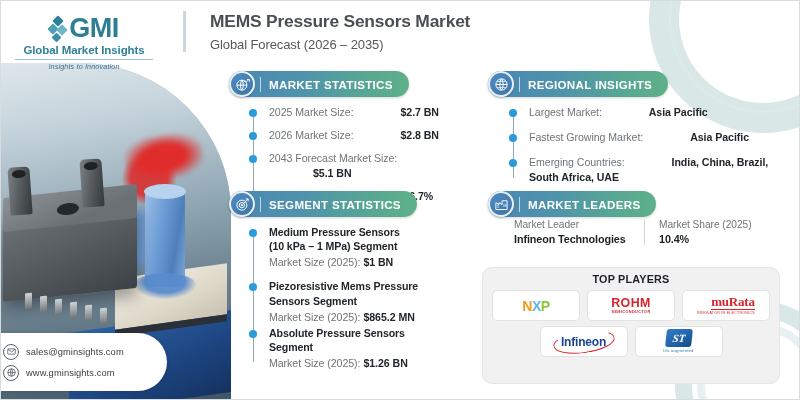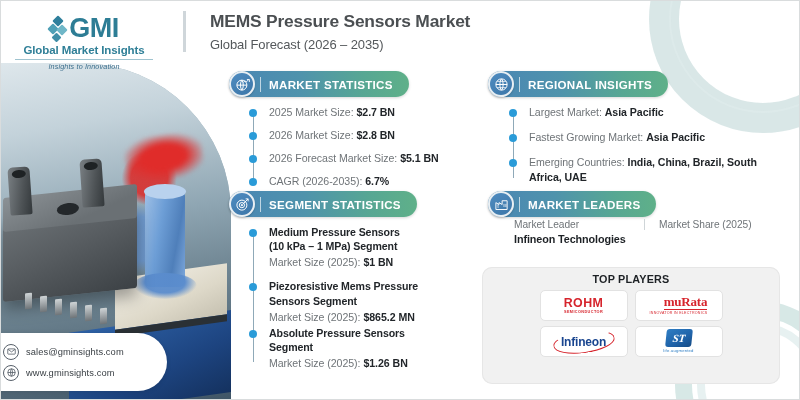--- a/index.html
+++ b/index.html
@@ -213,21 +213,21 @@
     position:absolute; left:3.5px; top:6px; bottom:7px;
     width:1.5px; background:#8fa9b8;
   }
   .bitem { position:relative; padding-left:20px; margin-bottom:8px; }
   .bitem:last-child { margin-bottom:0; }
   .bdot {
     position:absolute; left:0px; top:4px; width:8px; height:8px;
     background:#2a9bd8; border-radius:50%;
   }
   .btext { font-size:10.6px; color:#6f7478; line-height:1.42; letter-spacing:-.05px; }
-  .btext b { color:#22262a; font-weight:bold; }
+  .btext b { color:#22262a; font-weight:bold;margin-left:44px; }
   .bhead {
     font-size:10.6px; color:#22262a; font-weight:bold;
     line-height:1.34; letter-spacing:-.1px;
   }
   .bsub { font-size:10.6px; color:#6f7478; margin-top:3px; letter-spacing:-.05px; }
   .bsub b { color:#22262a; font-weight:bold; }
 
   
   .leader-box {
     position:absolute; left:513px; top:218px; width:262px; z-index:5;
@@ -373,21 +373,21 @@
     <div class="bitem">
       <div class="bdot"></div>
       <div class="btext"><span>2025 Market Size:</span> <b>$2.7 BN</b></div>
     </div>
     <div class="bitem">
       <div class="bdot"></div>
       <div class="btext"><span>2026 Market Size:</span> <b>$2.8 BN</b></div>
     </div>
     <div class="bitem">
       <div class="bdot"></div>
-      <div class="btext"><span>2026 Forecast Market Size:</span> <b>$5.1 BN</b></div>
+      <div class="btext"><span>2043 Forecast Market Size:</span> <b>$5.1 BN</b></div>
     </div>
     <div class="bitem">
       <div class="bdot"></div>
       <div class="btext"><span>CAGR (2026-2035):</span> <b>6.7%</b></div>
     </div>
   </div>
 
   <div class="sec-head" style="left:228px; top:190px;">
     <div class="sec-badge">
       <svg viewBox="0 0 24 24" fill="none" stroke="#ffffff" stroke-width="1.6">
@@ -470,27 +470,33 @@
     <div class="sec-title">MARKET LEADERS</div>
   </div>
 
   <div class="leader-box">
     <div class="leader-col">
       <div class="leader-lbl">Market Leader</div>
       <div class="leader-val">Infineon Technologies</div>
     </div>
     <div class="leader-col right">
       <div class="leader-lbl">Market Share (2025)</div>
+      <div class="leader-val">10.4%</div>
     </div>
   </div>
 
   <div class="players-card">
     <div class="players-title">TOP PLAYERS</div>
 
     <div class="logo-row">
+      <div class="logo-card">
+        <div class="nxp">
+          <span class="n">N</span><span class="x">X</span><span class="p">P</span>
+        </div>
+      </div>
       <div class="logo-card">
         <div class="rohm-wrap">
           <div class="rohm">ROHM</div>
           <div class="rohm-sub">SEMICONDUCTOR</div>
         </div>
       </div>
       <div class="logo-card">
         <div class="murata-wrap">
           <div class="murata">muRata</div>
           <div class="murata-sub">INNOVATOR IN ELECTRONICS</div>

